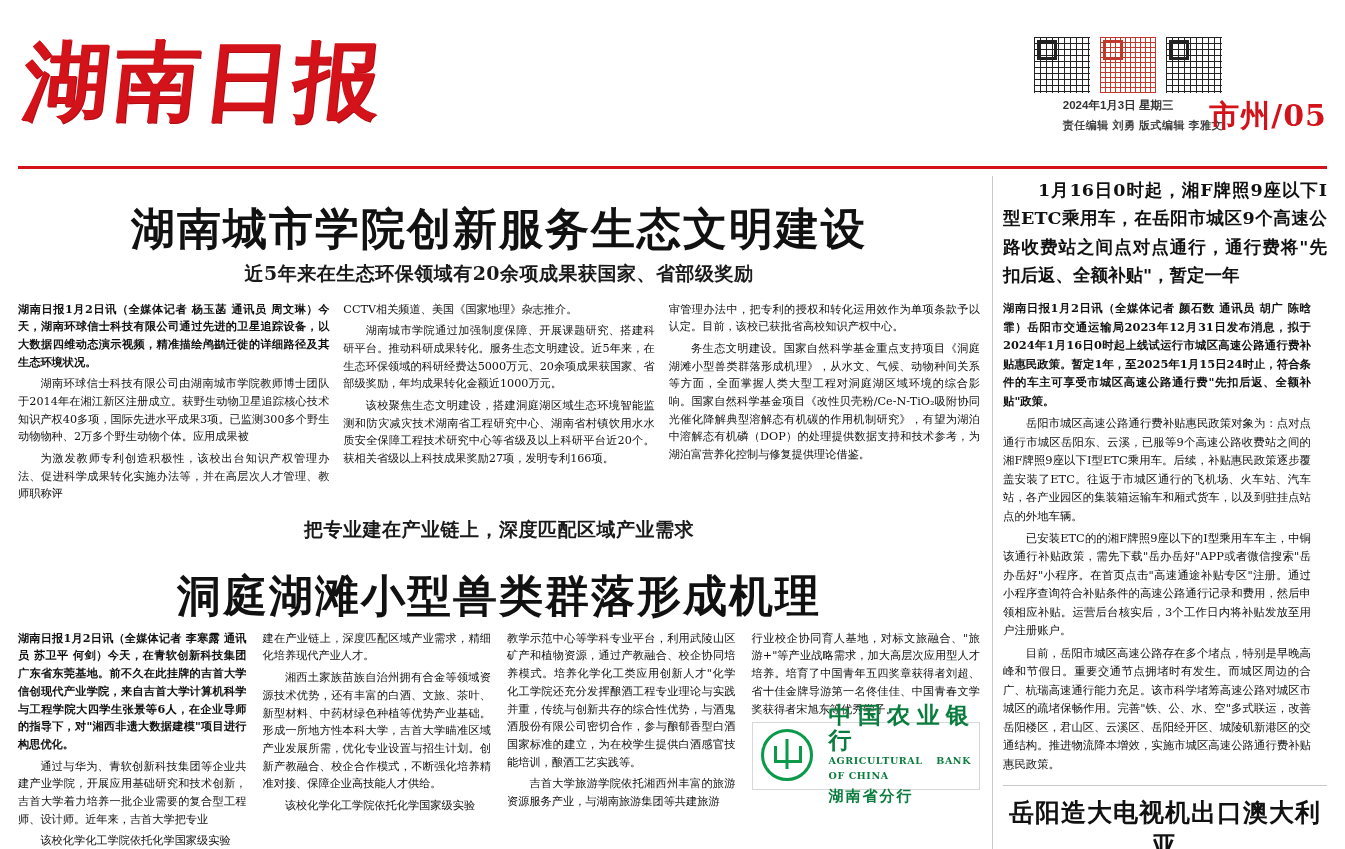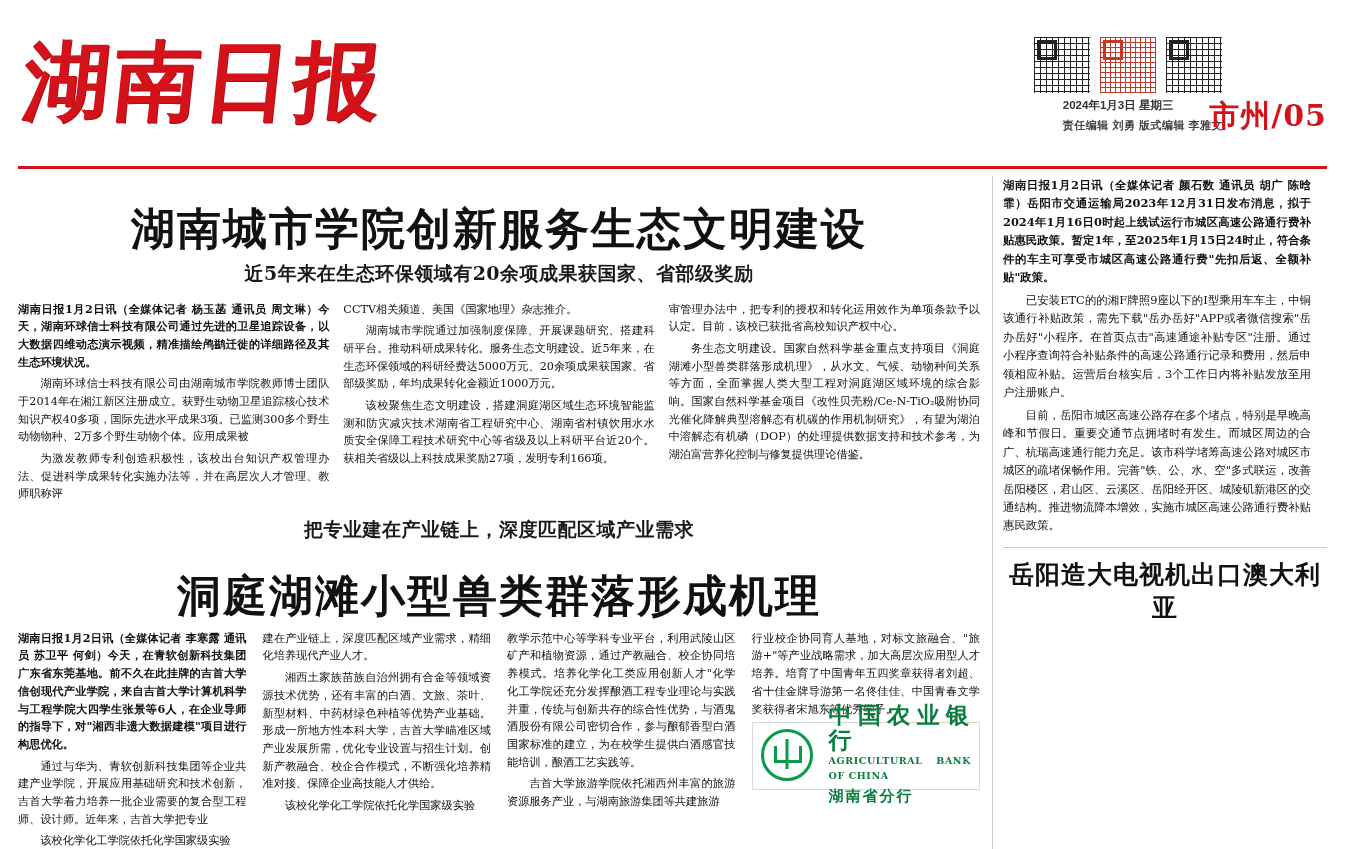--- a/index.html
+++ b/index.html
@@ -375,22 +375,24 @@
             </div>
           </div>
         </div>
       </div>
 
     </div>
 
     <div class="vert-sep"></div>
 
     <div class="right-zone">
+      <div class="r-sub">1月16日0时起，湘F牌照9座以下Ⅰ型ETC乘用车，在岳阳市城区9个高速公路收费站之间点对点通行，通行费将"先扣后返、全额补贴"，暂定一年</div>
       <div class="r-body">
         <p class="lead dateline">湖南日报1月2日讯（全媒体记者 颜石数 通讯员 胡广 陈晗霏）岳阳市交通运输局2023年12月31日发布消息，拟于2024年1月16日0时起上线试运行市城区高速公路通行费补贴惠民政策。暂定1年，至2025年1月15日24时止，符合条件的车主可享受市城区高速公路通行费"先扣后返、全额补贴"政策。</p>
+        <p>岳阳市城区高速公路通行费补贴惠民政策对象为：点对点通行市城区岳阳东、云溪，已服等9个高速公路收费站之间的湘F牌照9座以下Ⅰ型ETC乘用车。后续，补贴惠民政策逐步覆盖安装了ETC。往返于市城区通行的飞机场、火车站、汽车站，各产业园区的集装箱运输车和厢式货车，以及到驻挂点站点的外地车辆。</p>
         <p>已安装ETC的的湘F牌照9座以下的Ⅰ型乘用车车主，中铜该通行补贴政策，需先下载"岳办岳好"APP或者微信搜索"岳办岳好"小程序。在首页点击"高速通途补贴专区"注册。通过小程序查询符合补贴条件的高速公路通行记录和费用，然后申领相应补贴。运营后台核实后，3个工作日内将补贴发放至用户注册账户。</p>
         <p>目前，岳阳市城区高速公路存在多个堵点，特别是早晚高峰和节假日。重要交通节点拥堵时有发生。而城区周边的合广、杭瑞高速通行能力充足。该市科学堵筹高速公路对城区市城区的疏堵保畅作用。完善"铁、公、水、空"多式联运，改善岳阳楼区，君山区、云溪区、岳阳经开区、城陵矶新港区的交通结构。推进物流降本增效，实施市城区高速公路通行费补贴惠民政策。</p>
       </div>
       <div class="r-divider"></div>
       <div class="r-head2">岳阳造大电视机出口澳大利亚</div>
     </div>
 
   </div>
 </div>
 

